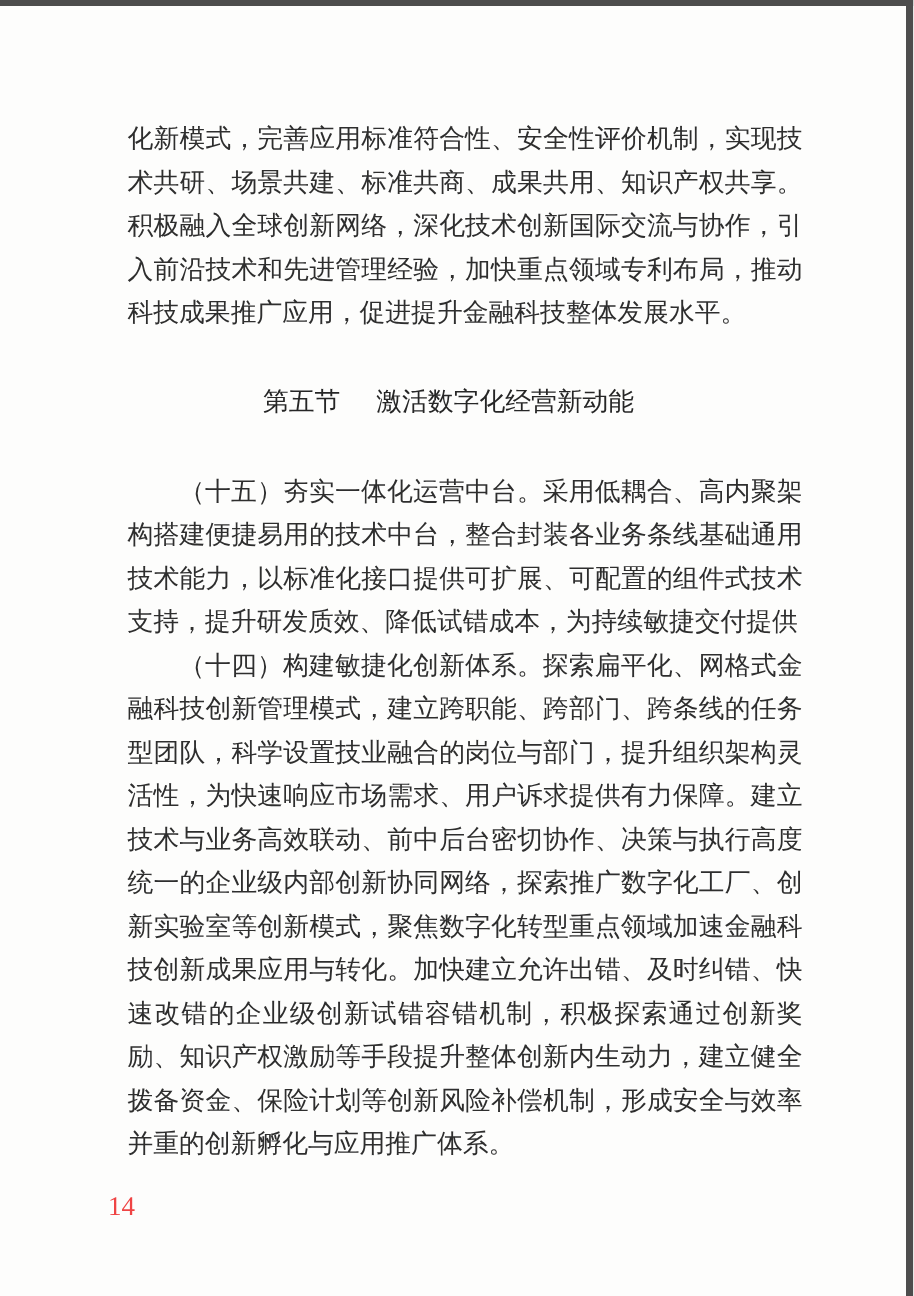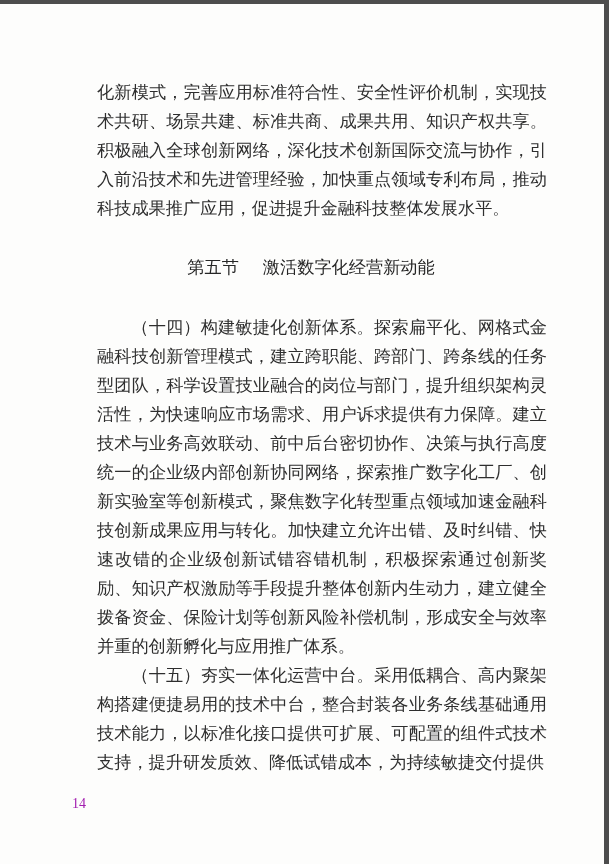--- a/index.html
+++ b/index.html
@@ -22,21 +22,21 @@
     background: #4d4d4d;
   }
   .edge-right {
     position: absolute;
     top: 0; right: 0;
     width: 5px; height: 864px;
     background: #4d4d4d;
   }
   .content {
     position: absolute;
-    left: 97px;
+    left: 85px;
     top: 78px;
     width: 450px;
     color: #2e2e2e;
     font-size: 17.2px;
     line-height: 29px;
     text-align: justify;
   }
   .body-para {
     margin: 0;
     text-indent: 2em;
@@ -54,38 +54,38 @@
     text-align: center;
     color: #262626;
   }
   .section-heading .heading-prefix {
     margin-right: 24px;
   }
   .page-number {
     position: absolute;
     left: 72px;
     top: 795px;
-    font-size: 14px;
+    font-size: 18px;
     line-height: 18px;
-    color: #a21caf;
+    color: #ef4444;
   }
 </style>
 </head>
 <body>
 
 <div class="page">
   <div class="edge-top"></div>
   <div class="edge-right"></div>
 
   <div class="content">
     <p class="body-para no-indent">化新模式，完善应用标准符合性、安全性评价机制，实现技术共研、场景共建、标准共商、成果共用、知识产权共享。积极融入全球创新网络，深化技术创新国际交流与协作，引入前沿技术和先进管理经验，加快重点领域专利布局，推动科技成果推广应用，促进提升金融科技整体发展水平。</p>
 
     <h2 class="section-heading">
       <span class="heading-prefix">第五节</span><span>激活数字化经营新动能</span>
     </h2>
 
+    <p class="body-para">（十五）夯实一体化运营中台。采用低耦合、高内聚架构搭建便捷易用的技术中台，整合封装各业务条线基础通用技术能力，以标准化接口提供可扩展、可配置的组件式技术支持，提升研发质效、降低试错成本，为持续敏捷交付提供</p>
+
     <p class="body-para">（十四）构建敏捷化创新体系。探索扁平化、网格式金融科技创新管理模式，建立跨职能、跨部门、跨条线的任务型团队，科学设置技业融合的岗位与部门，提升组织架构灵活性，为快速响应市场需求、用户诉求提供有力保障。建立技术与业务高效联动、前中后台密切协作、决策与执行高度统一的企业级内部创新协同网络，探索推广数字化工厂、创新实验室等创新模式，聚焦数字化转型重点领域加速金融科技创新成果应用与转化。加快建立允许出错、及时纠错、快速改错的企业级创新试错容错机制，积极探索通过创新奖励、知识产权激励等手段提升整体创新内生动力，建立健全拨备资金、保险计划等创新风险补偿机制，形成安全与效率并重的创新孵化与应用推广体系。</p>
-
-    <p class="body-para">（十五）夯实一体化运营中台。采用低耦合、高内聚架构搭建便捷易用的技术中台，整合封装各业务条线基础通用技术能力，以标准化接口提供可扩展、可配置的组件式技术支持，提升研发质效、降低试错成本，为持续敏捷交付提供</p>
   </div>
 
   <div class="page-number">14</div>
 </div>
 
 </body></html>

